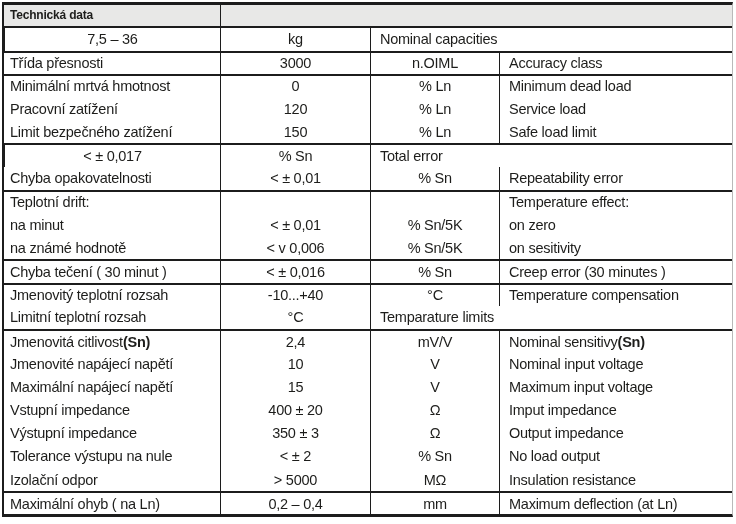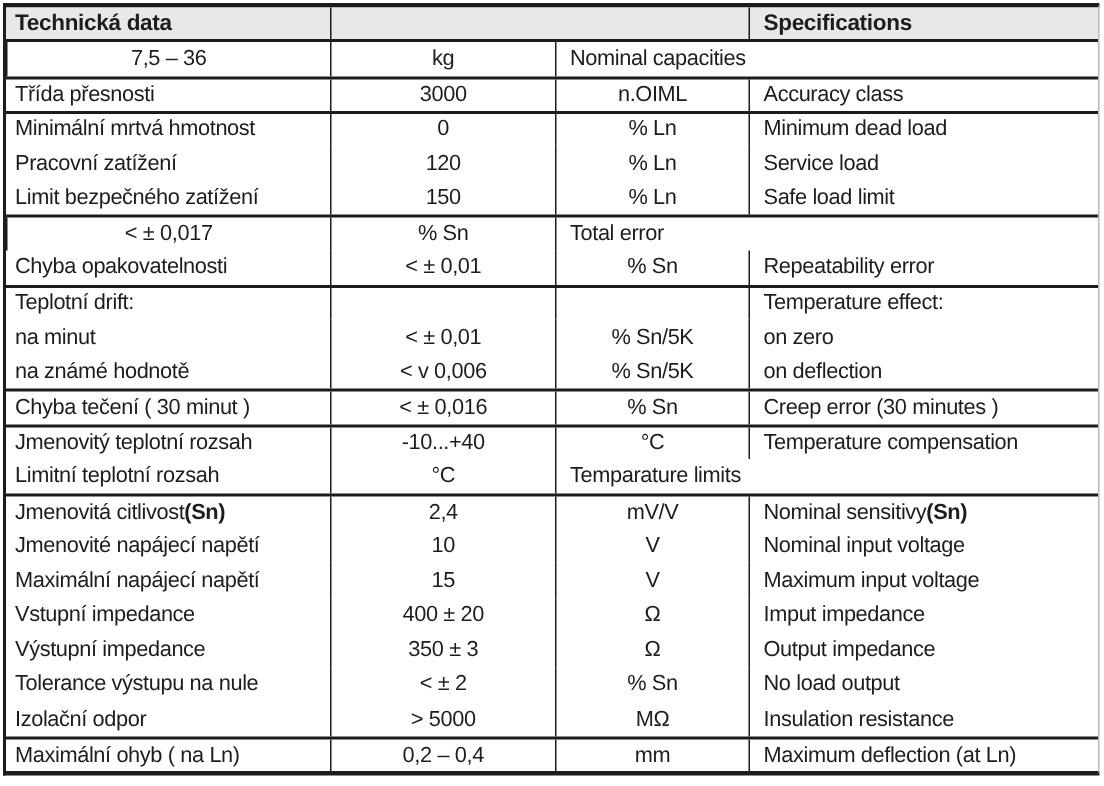--- a/index.html
+++ b/index.html
@@ -66,39 +66,36 @@
     border-left: 1.5px solid #1c1c1c;
   }
   .row.header .cell.unit {
     border-left: none; 
   }
   .bold {
     font-weight: bold;
   }
   .title-text {
     font-weight: bold;
-    font-size: 15px;
+    font-size: 12px;
     letter-spacing: -0.2px;
   }
 </style>
 </head>
 <body>
 
 <div class="page">
   <div class="spec-table">
 
     <div class="row header">
       <div class="cell cz">
         <span class="title-text">Technická data</span>
       </div>
       <div class="cell val"></div>
       <div class="cell unit"></div>
-      <div class="cell en">
-        <span class="title-text">Specifications</span>
-      </div>
     </div>
 
     <div id="rows">
         <div class="row">
           <div class="cell val">
             <span>7,5 – 36</span>
           </div>
           <div class="cell unit">
             <span>kg</span>
           </div>
@@ -219,21 +216,21 @@
           <div class="cell cz">
             <span>na známé hodnotě</span>
           </div>
           <div class="cell val">
             <span>&lt; v 0,006</span>
           </div>
           <div class="cell unit">
             <span>% Sn/5K</span>
           </div>
           <div class="cell en">
-            <span>on deflection</span>
+            <span>on sesitivity</span>
           </div>
         </div>
         <div class="row group">
           <div class="cell cz">
             <span>Chyba tečení ( 30 minut )</span>
           </div>
           <div class="cell val">
             <span>&lt; ± 0,016</span>
           </div>
           <div class="cell unit">

